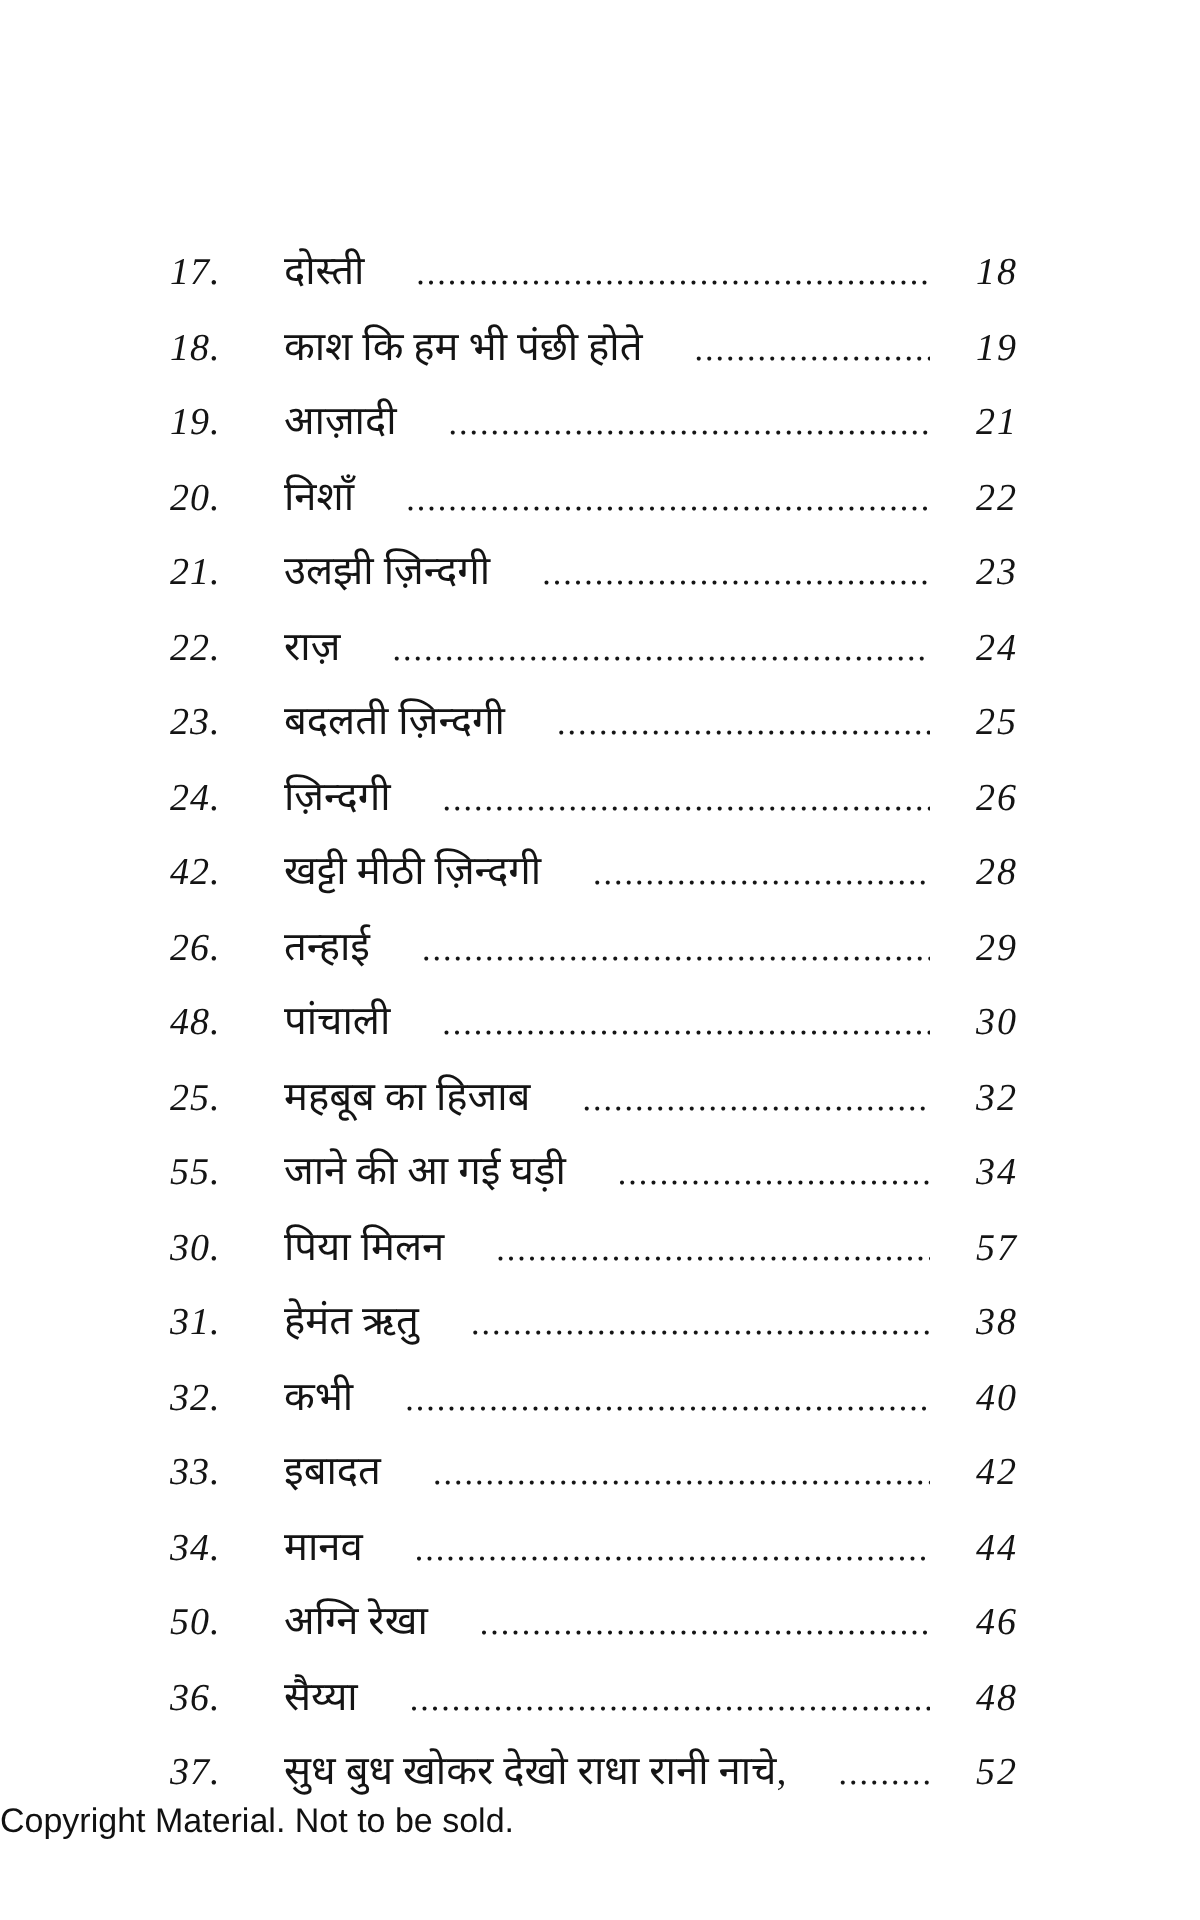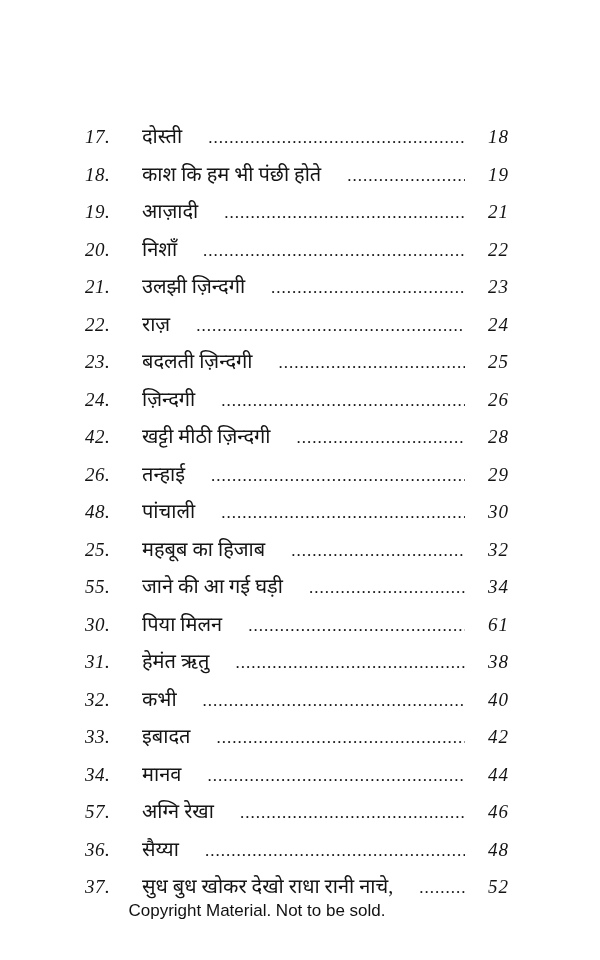--- a/index.html
+++ b/index.html
@@ -58,21 +58,21 @@
     font-size: 19px;
     letter-spacing: 1px;
     text-align: right;
     margin-top: 44px;
   }
   .footer {
     position: absolute;
     left: 0;
     top: 901px;
     width: 514px;
-    text-align: center;
+    text-align: left;
     font-family: "Liberation Sans", sans-serif;
     font-size: 17px;
     color: #111111;
   }
 </style>
 </head>
 <body>
 
 <div class="page">
   <div class="toc" id="toc-list">
@@ -151,21 +151,21 @@
       <div class="toc-row">
         <span class="toc-num">55.</span>
         <span class="toc-title">जाने की आ गई घड़ी</span>
         <span class="toc-dots">............................................................................................................................................</span>
         <span class="toc-page">34</span>
       </div>
       <div class="toc-row">
         <span class="toc-num">30.</span>
         <span class="toc-title">पिया मिलन</span>
         <span class="toc-dots">............................................................................................................................................</span>
-        <span class="toc-page">61</span>
+        <span class="toc-page">57</span>
       </div>
       <div class="toc-row">
         <span class="toc-num">31.</span>
         <span class="toc-title">हेमंत ऋतु</span>
         <span class="toc-dots">............................................................................................................................................</span>
         <span class="toc-page">38</span>
       </div>
       <div class="toc-row">
         <span class="toc-num">32.</span>
         <span class="toc-title">कभी</span>
@@ -178,21 +178,21 @@
         <span class="toc-dots">............................................................................................................................................</span>
         <span class="toc-page">42</span>
       </div>
       <div class="toc-row">
         <span class="toc-num">34.</span>
         <span class="toc-title">मानव</span>
         <span class="toc-dots">............................................................................................................................................</span>
         <span class="toc-page">44</span>
       </div>
       <div class="toc-row">
-        <span class="toc-num">57.</span>
+        <span class="toc-num">50.</span>
         <span class="toc-title">अग्नि रेखा</span>
         <span class="toc-dots">............................................................................................................................................</span>
         <span class="toc-page">46</span>
       </div>
       <div class="toc-row">
         <span class="toc-num">36.</span>
         <span class="toc-title">सैय्या</span>
         <span class="toc-dots">............................................................................................................................................</span>
         <span class="toc-page">48</span>
       </div>

